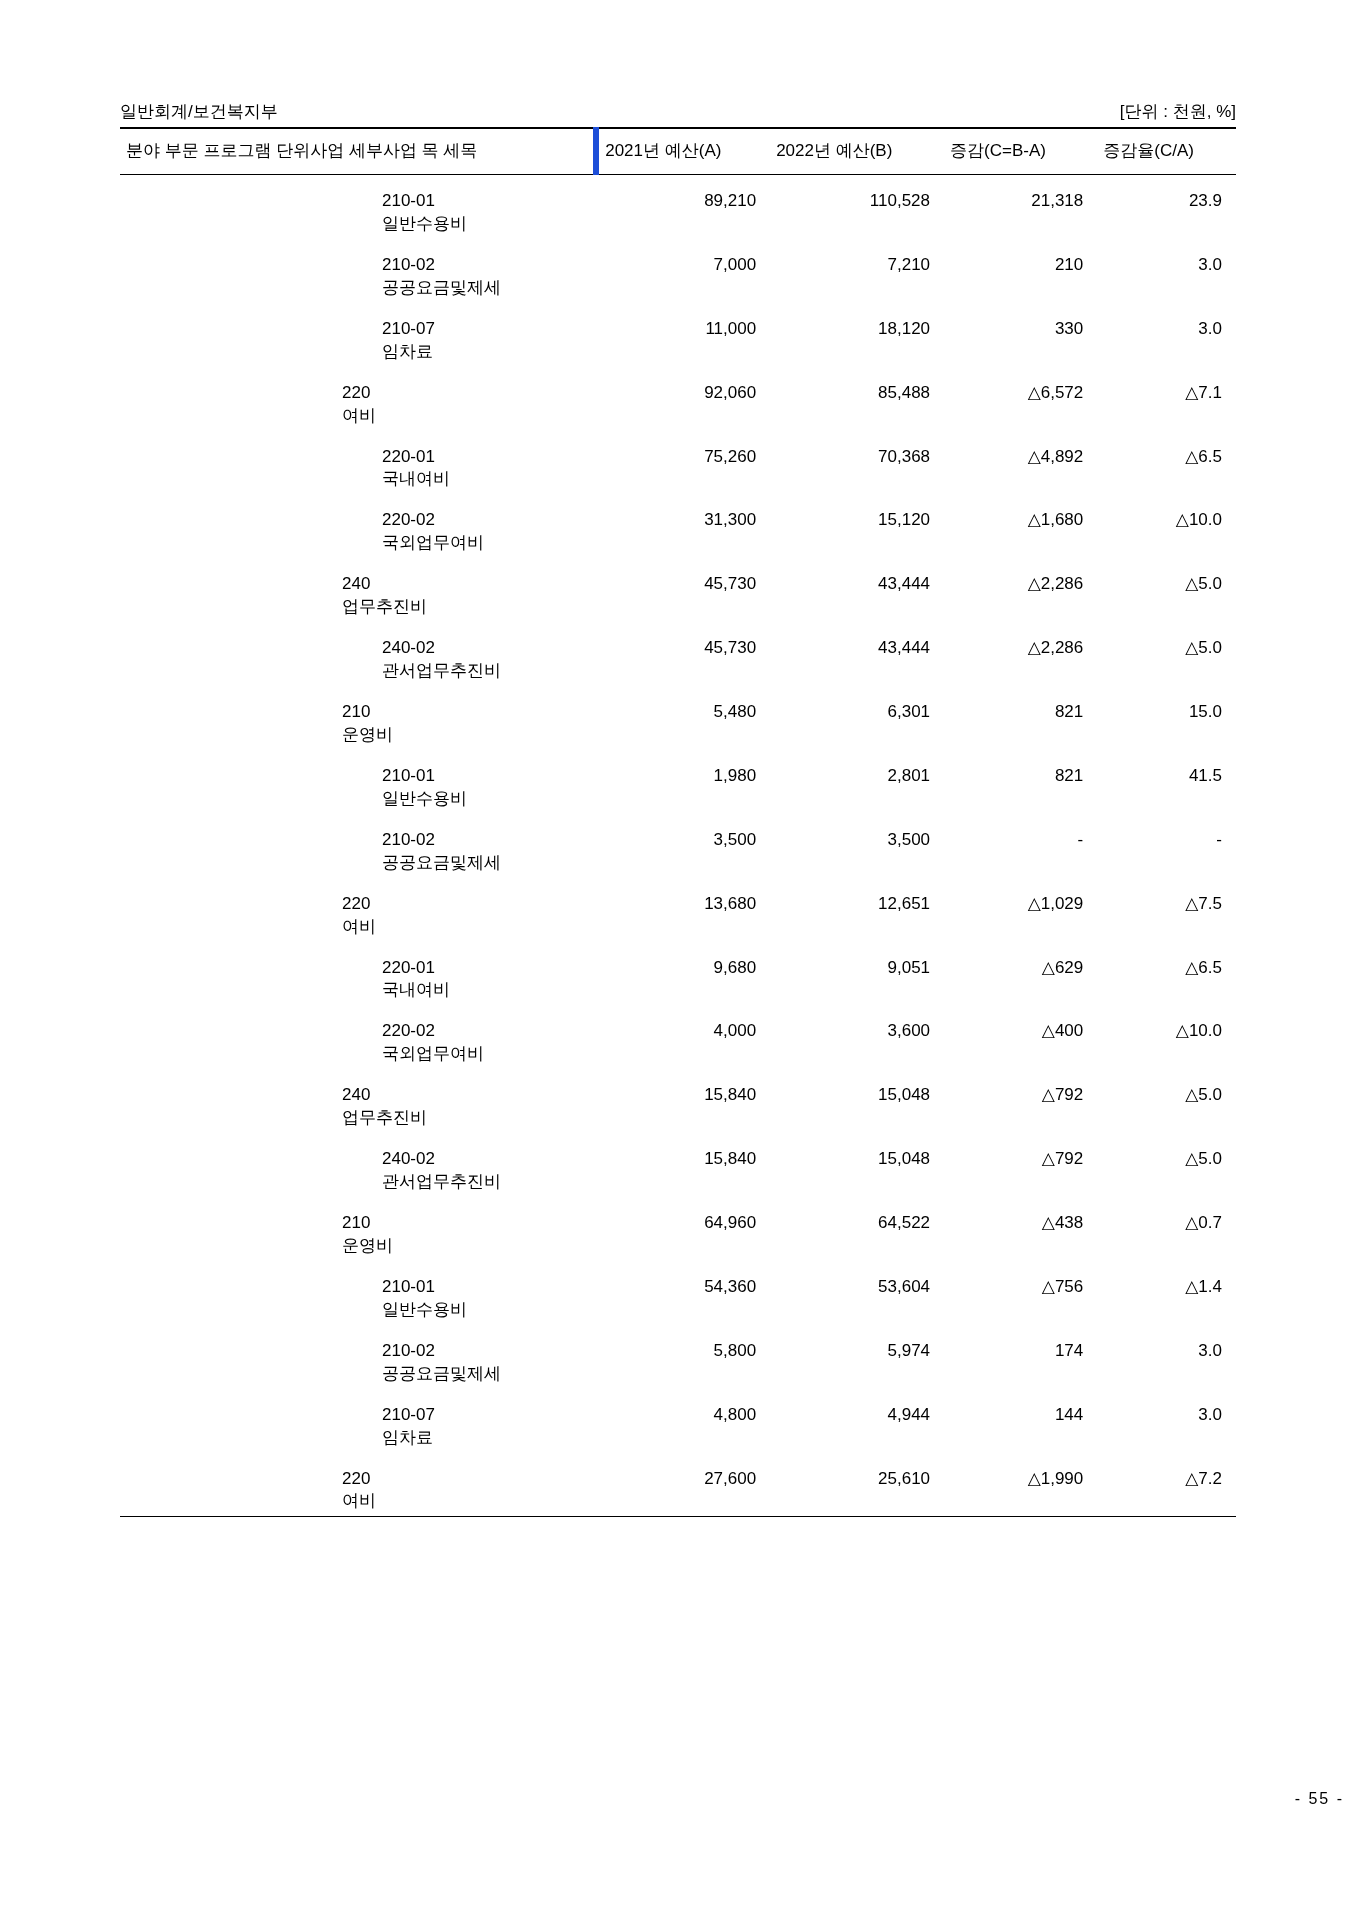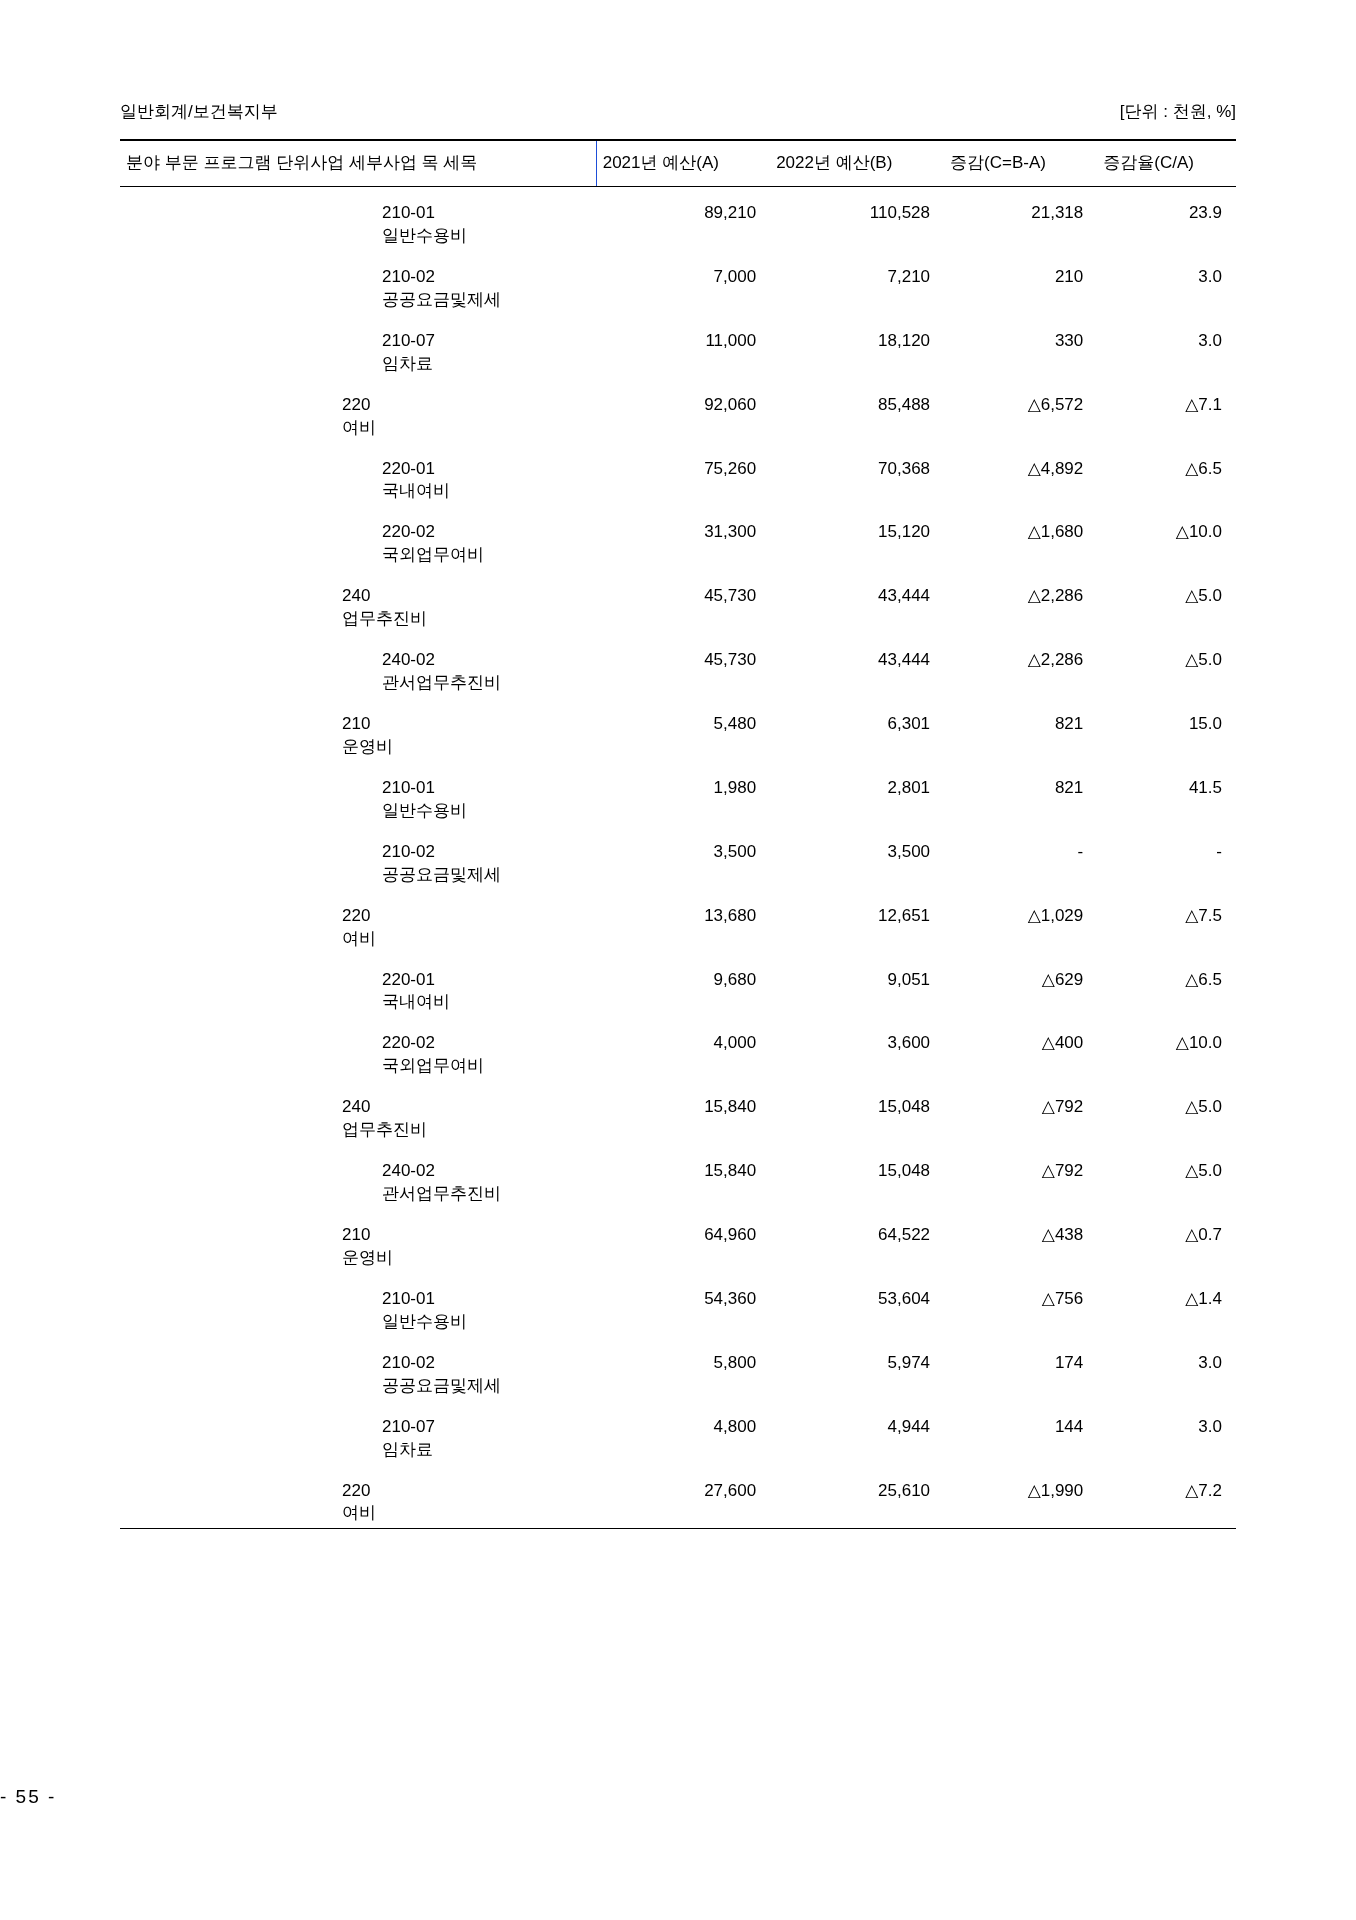--- a/index.html
+++ b/index.html
@@ -20,21 +20,21 @@
     width: 1356px;
     height: 1920px;
     box-sizing: border-box;
     padding: 100px 120px 0 120px;
   }
   .header-line {
     display: flex;
     justify-content: space-between;
     align-items: flex-end;
     font-size: 17px;
-    padding-bottom: 16px;
+    padding-bottom: 4px;
   }
   .header-left { letter-spacing: 0px; }
   .header-right { letter-spacing: 0px; }
 
   table.budget {
     width: 100%;
     border-collapse: collapse;
     table-layout: fixed;
     font-size: 17px;
   }
@@ -49,21 +49,21 @@
     font-size: 17px;
     padding: 10px 6px 12px 6px;
     border-top: 2px solid #000;
     border-bottom: 1px solid #000;
     text-align: left;
     vertical-align: middle;
   }
   thead th.head-label {
     text-align: left;
     padding-left: 6px;
-    border-right: 1px solid #1d4ed8;
+    border-right: 6px solid #1d4ed8;
   }
   tbody td {
     padding: 0;
     vertical-align: top;
     font-size: 17px;
   }
   tbody tr.row td {
     padding-top: 15px;
     padding-bottom: 3px;
   }
@@ -82,24 +82,24 @@
   .ind-3 { padding-left: 262px; }
 
   tfoot td {
     border-top: 1px solid #000;
     height: 0;
     padding: 0;
   }
   .page-number {
     position: absolute;
     left: 0;
-    right: 4px;
+    right: 12px;
     bottom: 112px;
-    text-align: left;
-    font-size: 19px;
+    text-align: right;
+    font-size: 16px;
     letter-spacing: 2px;
   }
 </style>
 </head>
 <body>
 
 <div class="page">
 
   <div class="header-line">
     <div class="header-left">일반회계/보건복지부</div>

